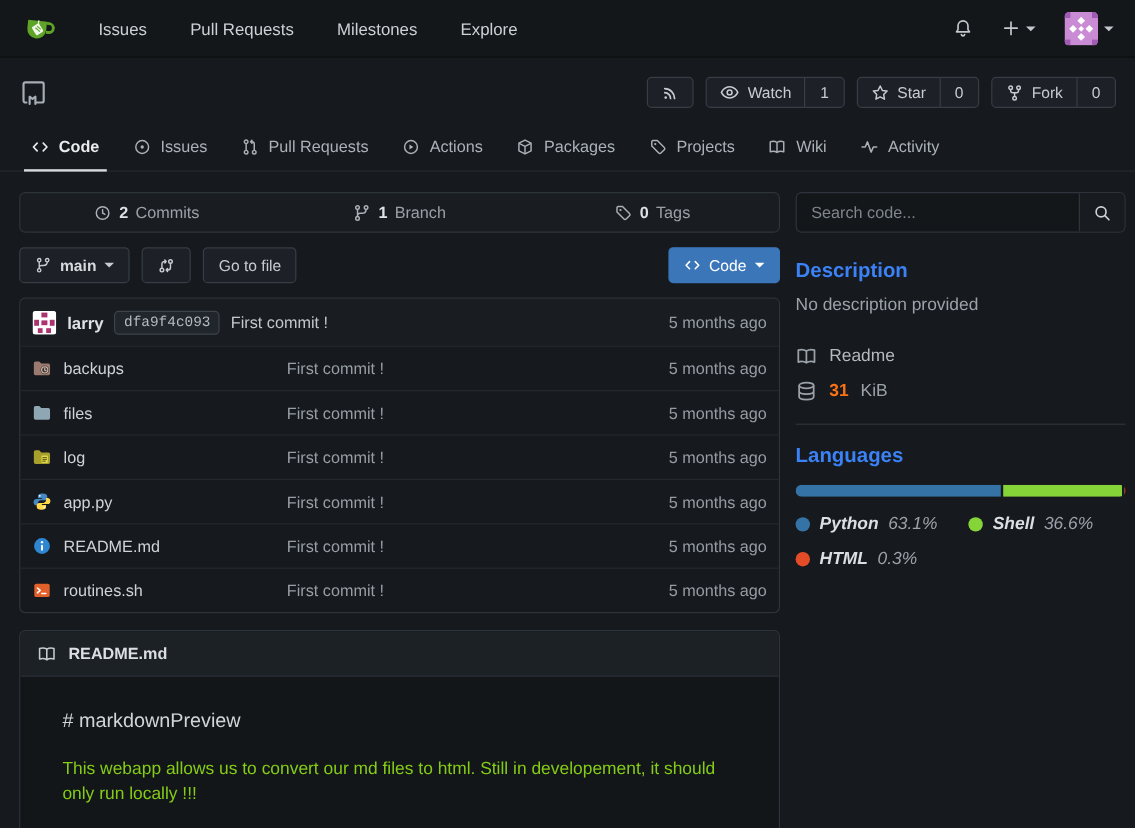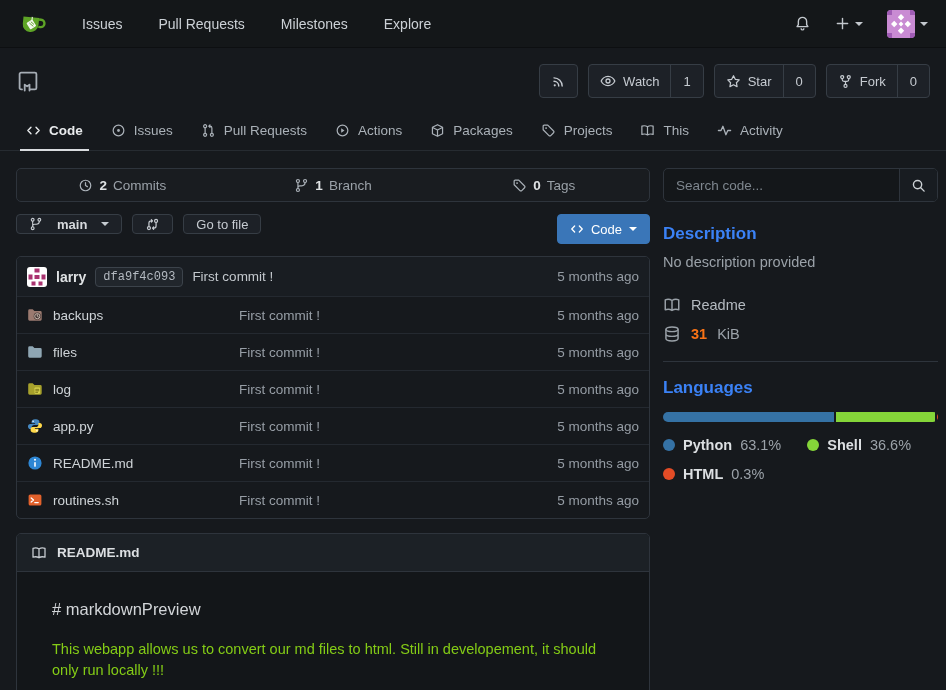--- a/index.html
+++ b/index.html
@@ -23,21 +23,21 @@
   .avatar-sm { width:28px; height:28px; border-radius:4px; overflow:hidden; }
 
   
   .repo-header { display:flex; align-items:center; padding:16px 16px 12px 16px; }
   .repo-header .repo-icon { color:#a6adb5; margin-right:10px; }
   .repo-title { font-size:18px; color:#d6d9dc; white-space:nowrap; }
   .repo-title .owner { color:#d6d9dc; cursor:pointer; }
   .repo-title .sep { font-weight:bold; color:#e9ebed; padding:0 5px; }
   .repo-title .name { font-weight:bold; color:#e9ebed; cursor:pointer; }
   .repo-actions { margin-left:auto; display:flex; gap:10px; }
-  .btn-group { display:flex; align-items:stretch; height:34px; background:#1d2127;
+  .btn-group { display:flex; align-items:stretch; height:26px; background:#1d2127;
                border:1px solid #363d45; border-radius:4px; color:#c6cbd1; font-size:13px; }
   .btn-seg { display:flex; align-items:center; gap:7px; padding:0 11px; cursor:pointer; }
   .btn-count { border-left:1px solid #363d45; padding:0 12px; display:flex; align-items:center; cursor:pointer; }
   .btn-icononly { padding:0 11px; display:flex; align-items:center; cursor:pointer; }
 
   
   .tabs { display:flex; align-items:stretch; height:41px; padding:0 16px; gap:8px;
           border-bottom:1px solid #262b31; }
   .tab { display:flex; align-items:center; gap:8px; padding:0 10px; font-size:13.5px;
          color:#aab1b8; cursor:pointer; position:relative; }
@@ -51,21 +51,21 @@
 
   
   .stats-bar { height:34px; border:1px solid #2e343c; border-radius:5px; display:flex; background:rgba(255,255,255,0.015); }
   .stat { flex:1; display:flex; align-items:center; justify-content:center; gap:6px;
           font-size:13.5px; color:#9aa1a8; cursor:pointer; }
   .stat .num { font-weight:bold; color:#dfe2e4; }
   .stat svg { color:#aab1b8; }
 
   
   .toolbar { margin-top:12px; display:flex; gap:10px; }
-  .tb-btn { height:20px; display:flex; align-items:center; gap:14px; padding:0 12px;
+  .tb-btn { height:30px; display:flex; align-items:center; gap:7px; padding:0 12px;
             background:#1d2127; border:1px solid #363d45; border-radius:4px;
             color:#c6cbd1; font-size:13px; cursor:pointer; }
   .tb-btn .branch-name { font-weight:bold; color:#d7dadd; }
   .spacer { flex:1; }
   .code-btn { height:30px; display:flex; align-items:center; gap:7px; padding:0 12px;
               background:#3a76b8; border:1px solid #3a76b8; border-radius:4px;
               color:#ffffff; font-size:13px; cursor:pointer; }
 
   
   .file-table { margin-top:12px; border:1px solid #2e343c; border-radius:5px; overflow:hidden; }
@@ -104,21 +104,21 @@
   .side-desc { margin-top:10px; font-size:14.5px; color:#9ba2a9; }
   .side-row { margin-top:11px; display:flex; align-items:center; gap:10px; font-size:14.5px; color:#b4bac0; }
   .side-row.first { margin-top:26px; }
   .side-row svg { color:#9aa1a8; flex:none; }
   .side-row .strong { font-weight:bold; color:#f97316; }
   .side-row .unit { color:#9ba2a9; }
   .divider { margin:18px 0 16px 0; border-top:1px solid #2e343c; }
   .lang-bar { margin-top:14px; height:10px; border-radius:5px; overflow:hidden; display:flex; gap:2px; }
   .lang-seg { height:100%; }
   .legend { margin-top:15px; display:flex; flex-wrap:wrap; column-gap:26px; row-gap:13px; }
-  .legend-item { display:flex; align-items:center; gap:8px; font-size:14.5px; }
+  .legend-item { display:flex; align-items:center; gap:8px; font-size:14.5px;font-style:italic; }
   .dot { width:12px; height:12px; border-radius:50%; flex:none; }
   .legend-item .lname { font-weight:bold; color:#dcdfe2; }
   .legend-item .lpct { color:#9ba2a9;text-align:right; }
 </style>
 </head>
 <body>
 
 <div class="canvas">
 
   <div class="topnav">
@@ -267,21 +267,21 @@
       <svg width="15" height="15" viewBox="0 0 16 16" fill="none" stroke="currentColor" stroke-width="1.3" stroke-linejoin="round">
         <path d="M2.3 3.3v3.9l6.2 6.2a1.3 1.3 0 0 0 1.9 0l3-3a1.3 1.3 0 0 0 0-1.9L7.2 2.3H3.3a1 1 0 0 0-1 1z"></path>
         <circle cx="5.4" cy="5.4" r="1" fill="currentColor" stroke="none"></circle>
       </svg>
       <span>Projects</span>
     </div>
     <div class="tab">
       <svg width="15" height="15" viewBox="0 0 16 16" fill="none" stroke="currentColor" stroke-width="1.3" stroke-linejoin="round">
         <path d="M8 4C6.2 2.8 4 2.7 2 3.4v8.8c2-.7 4.2-.6 6 .6 1.8-1.2 4-1.3 6-.6V3.4c-2-.7-4.2-.6-6 .6zM8 4v8.8"></path>
       </svg>
-      <span>This</span>
+      <span>Wiki</span>
     </div>
     <div class="tab">
       <svg width="15" height="15" viewBox="0 0 16 16" fill="none" stroke="currentColor" stroke-width="1.4" stroke-linecap="round" stroke-linejoin="round">
           <path d="M1.5 8h2.8l2-4.5 3.2 9 2-4.5h3"></path>
         </svg>
       <span>Activity</span>
     </div>
   </div>
 
   <div class="content">

